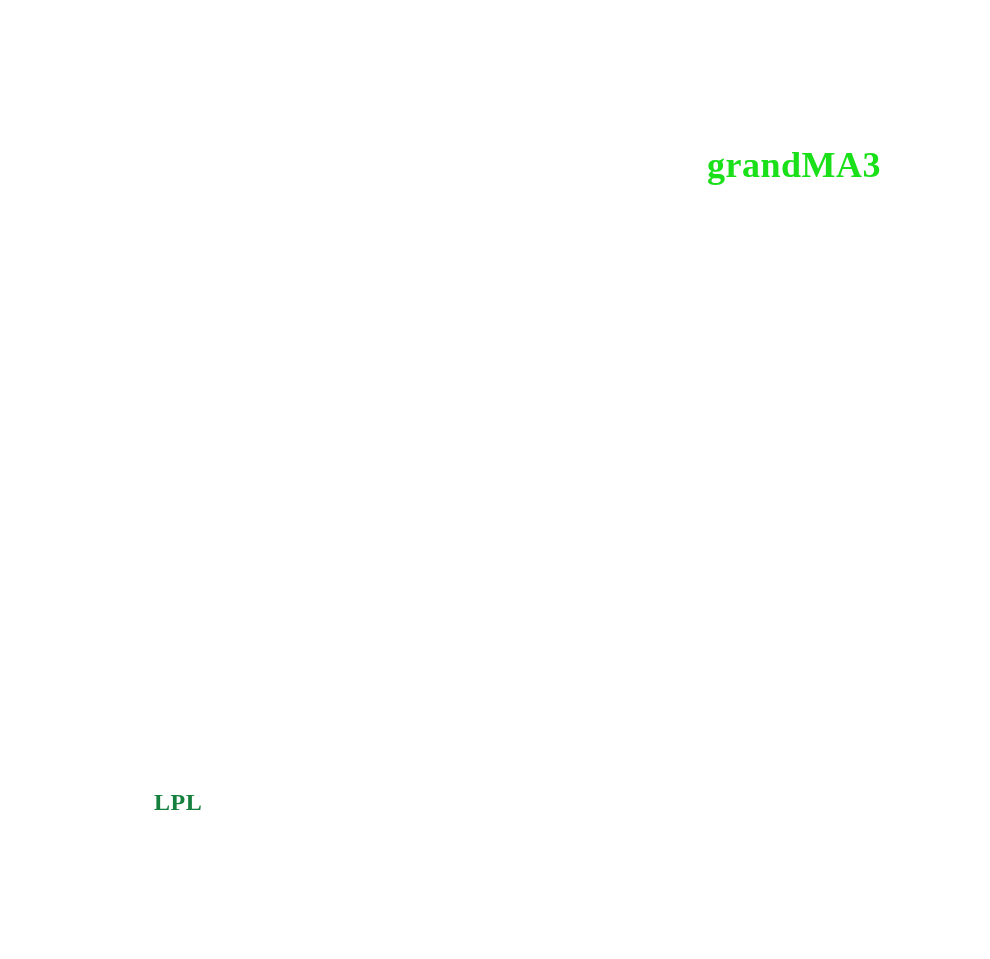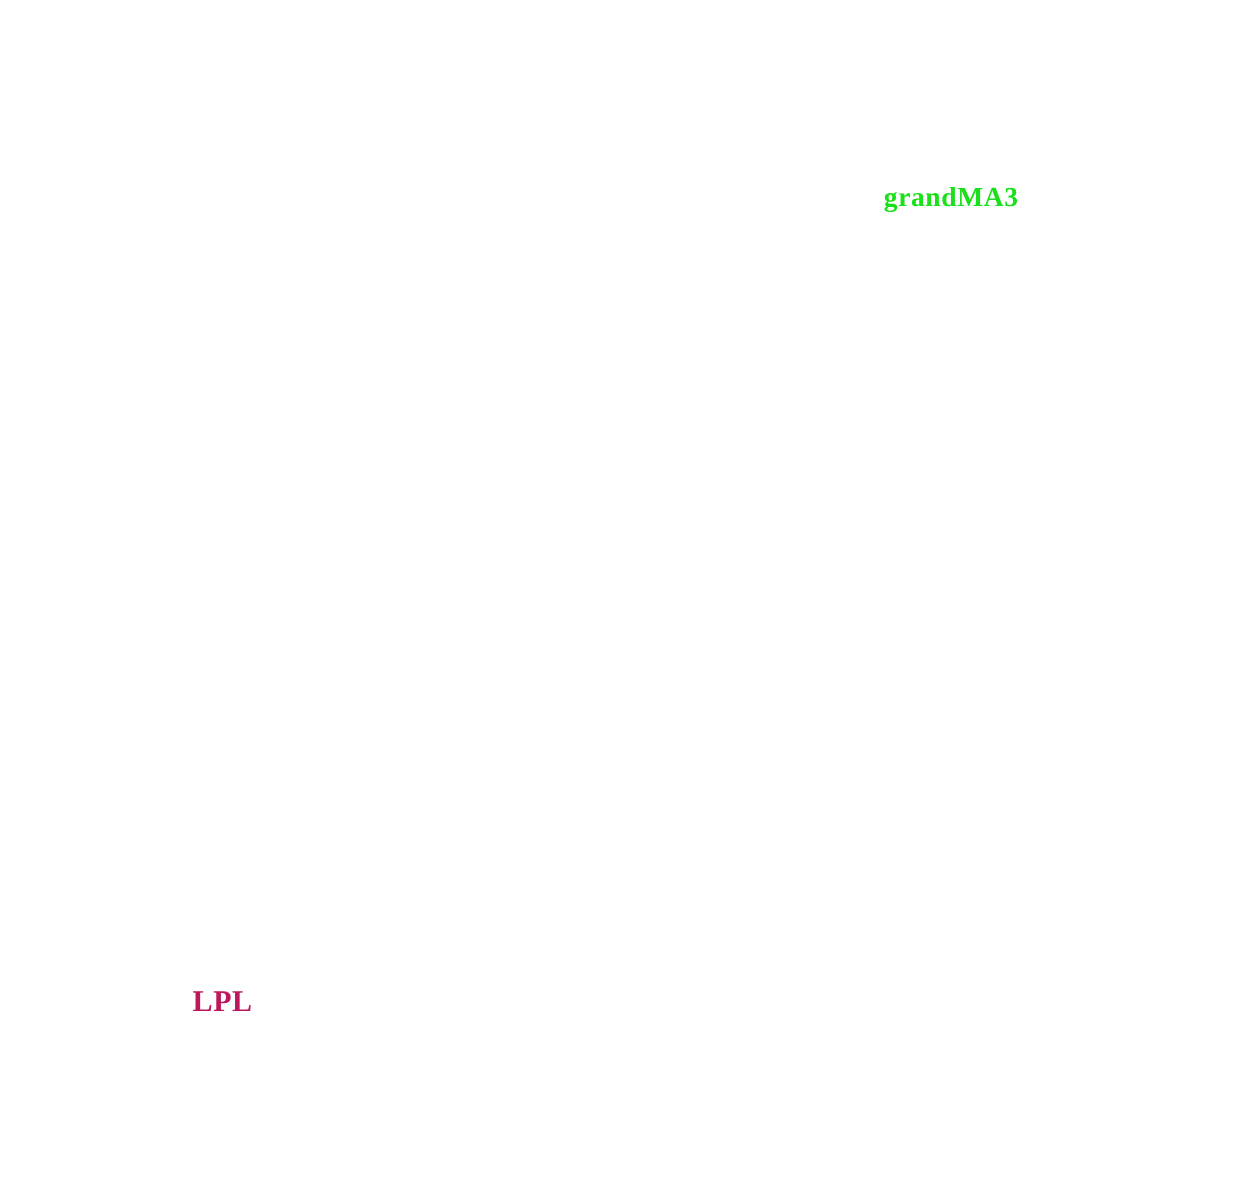--- a/index.html
+++ b/index.html
@@ -23,28 +23,28 @@
     position: absolute;
     white-space: nowrap;
     font-family: "Liberation Serif", serif;
     font-weight: bold;
     letter-spacing: 0.5px;
     line-height: 1;
   }
   #label-grandma3 {
     left: 707px;
     top: 147px;
-    font-size: 22px;
+    font-size: 36px;
     color: #1aE01a;
   }
   #label-lpl {
     left: 154px;
     top: 790px;
     font-size: 24px;
-    color: #be185d;
+    color: #15803d;
   }
 </style>
 </head>
 <body>
 
 <div class="canvas">
   <div class="label" id="label-grandma3">grandMA3</div>
   <div class="label" id="label-lpl">LPL</div>
 </div>
 

